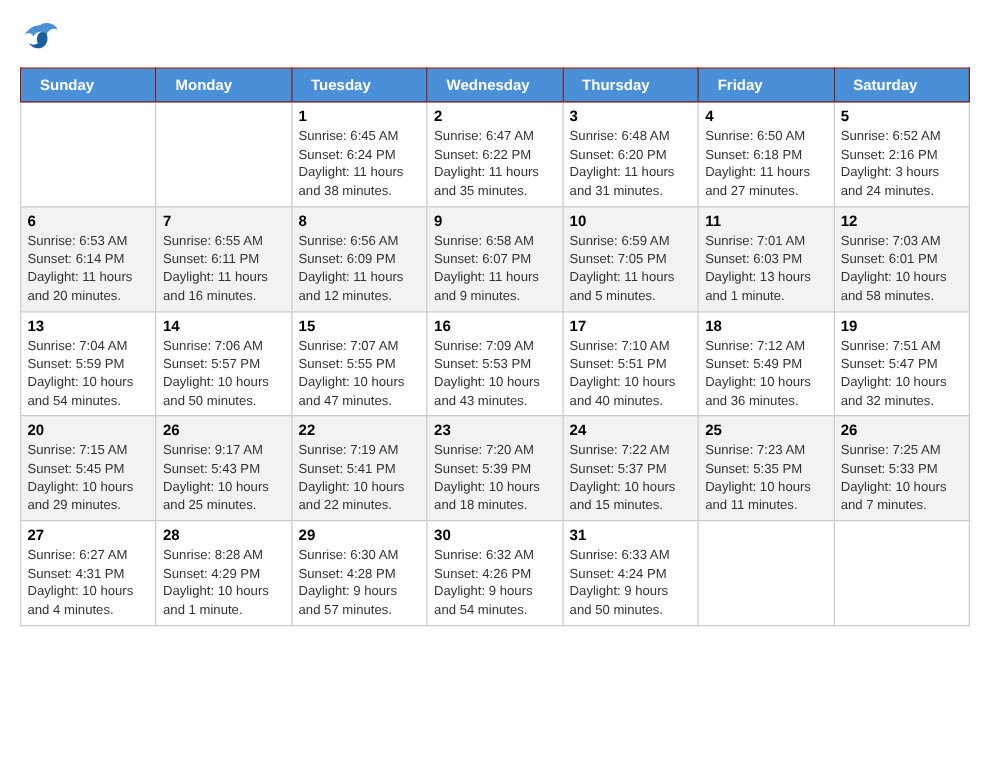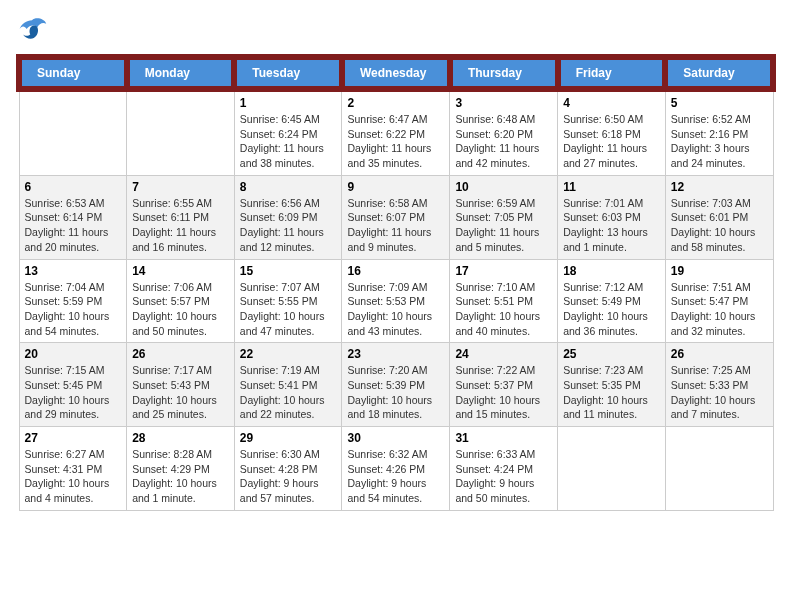--- a/index.html
+++ b/index.html
@@ -52,21 +52,21 @@
       border-collapse: collapse;
       font-size: 11px;
     }
     thead tr th {
       background: #4a90d9;
       color: #fff;
       padding: 6px 15px;
       text-align: left;
       font-size: 12px;
       font-weight: bold;
-      border: 6px solid #7f1d1d;
+      border: 1px solid #7f1d1d;
     }
     tbody tr td {
       border: 1px solid #ccc;
       padding: 4px 5px;
       vertical-align: top;
       width: 108px;
       min-height: 70px;
     }
     tbody tr:nth-child(odd) td {
       background: #fff;
@@ -134,21 +134,21 @@
         <td>
           <span class="day-num">2</span>
           <div class="day-info">Sunrise: 6:47 AM</div>
           <div class="day-info">Sunset: 6:22 PM</div>
           <div class="day-info">Daylight: 11 hours and 35 minutes.</div>
         </td>
         <td>
           <span class="day-num">3</span>
           <div class="day-info">Sunrise: 6:48 AM</div>
           <div class="day-info">Sunset: 6:20 PM</div>
-          <div class="day-info">Daylight: 11 hours and 42 minutes.</div>
+          <div class="day-info">Daylight: 11 hours and 31 minutes.</div>
         </td>
         <td>
           <span class="day-num">4</span>
           <div class="day-info">Sunrise: 6:50 AM</div>
           <div class="day-info">Sunset: 6:18 PM</div>
           <div class="day-info">Daylight: 11 hours and 27 minutes.</div>
         </td>
         <td>
           <span class="day-num">5</span>
           <div class="day-info">Sunrise: 6:52 AM</div>
@@ -246,21 +246,21 @@
       </tr>
       <tr>
         <td>
           <span class="day-num">20</span>
           <div class="day-info">Sunrise: 7:15 AM</div>
           <div class="day-info">Sunset: 5:45 PM</div>
           <div class="day-info">Daylight: 10 hours and 29 minutes.</div>
         </td>
         <td>
           <span class="day-num">26</span>
-          <div class="day-info">Sunrise: 7:17 AM</div>
+          <div class="day-info">Sunrise: 9:17 AM</div>
           <div class="day-info">Sunset: 5:43 PM</div>
           <div class="day-info">Daylight: 10 hours and 25 minutes.</div>
         </td>
         <td>
           <span class="day-num">22</span>
           <div class="day-info">Sunrise: 7:19 AM</div>
           <div class="day-info">Sunset: 5:41 PM</div>
           <div class="day-info">Daylight: 10 hours and 22 minutes.</div>
         </td>
         <td>

